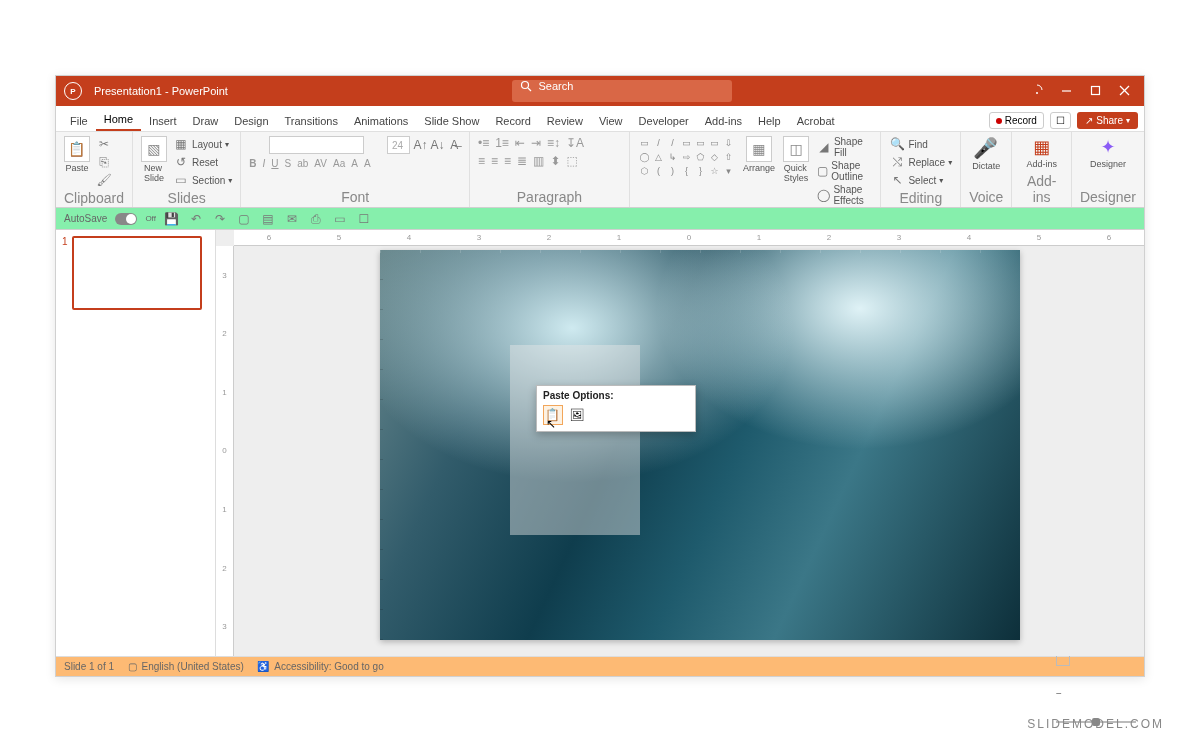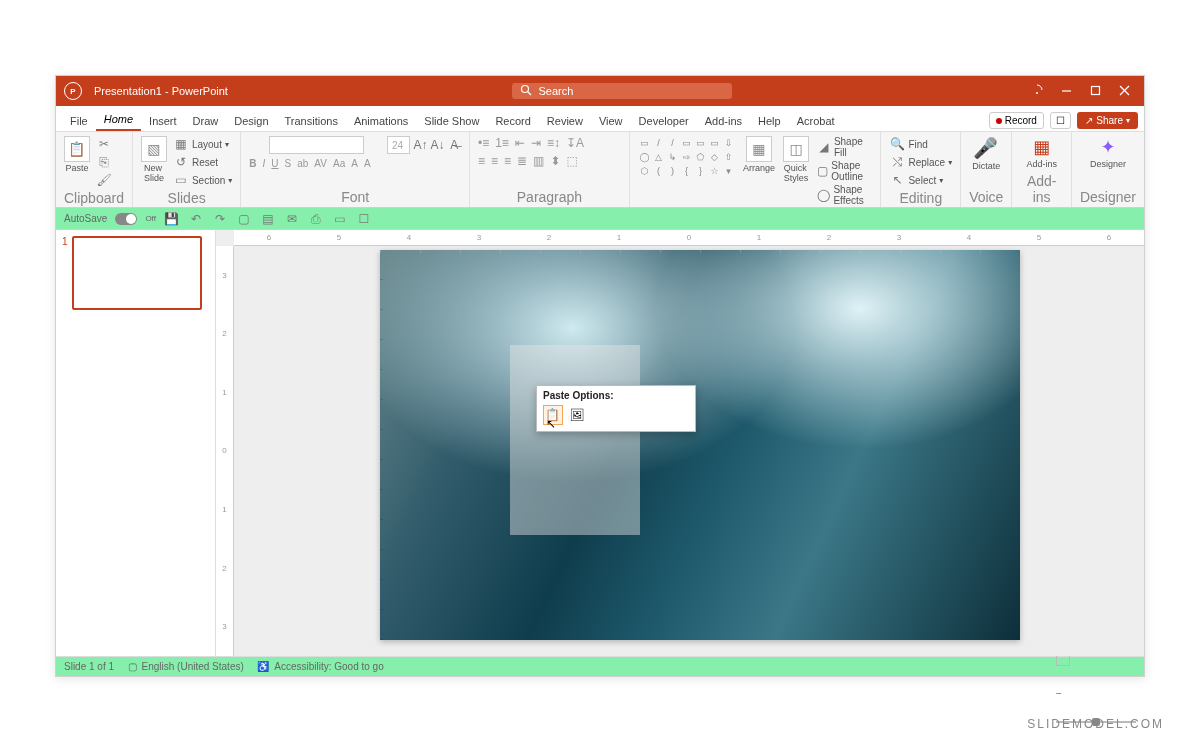--- a/index.html
+++ b/index.html
@@ -5,30 +5,30 @@
 * { box-sizing: border-box; margin: 0; padding: 0; font-family: "Segoe UI", Arial, sans-serif; }
 body { background: #fff; width: 1200px; height: 743px; position: relative; overflow: hidden; }
 
 .app-frame { position: absolute; top: 75px; left: 55px; width: 1090px; height: 602px; border: 1px solid #d0d0d0; background: #fff; box-shadow: 0 2px 10px rgba(0,0,0,.1); display: flex; flex-direction: column; }
 
 
 .title-bar { background: #c43e1c; height: 30px; display: flex; align-items: center; color: #fff; font-size: 11px; }
 .title-bar .app-icon { width: 18px; height: 18px; margin: 0 8px; border: 1.5px solid #fff; border-radius: 50%; display:flex;align-items:center;justify-content:center;font-size:8px;font-weight:bold; }
 .title-bar .title { flex: 0 0 auto; margin-left: 4px; }
 .title-bar .spacer { flex: 1; }
-.search-box { background: #d96746; height: 16px; width: 220px; border-radius: 3px; display: flex; align-items: center; padding: 0 8px; margin: 0 auto; }
+.search-box { background: #d96746; height: 22px; width: 220px; border-radius: 3px; display: flex; align-items: flex-start; padding: 0 8px; margin: 0 auto; }
 .search-box .icon { margin-right: 6px; }
 .search-box span { color: #fff; font-size: 11px; }
 .win-buttons { display: flex; align-items: center; gap: 18px; padding: 0 14px; }
 .win-buttons span, .win-buttons svg { color: #fff; }
 
 
 .menu-bar { background: #fff; height: 26px; display: flex; align-items: flex-end; border-bottom: 1px solid #e0e0e0; padding: 0 6px; }
 .menu-bar .tab { padding: 4px 8px; font-size: 11px; color: #444; cursor: pointer; }
-.menu-bar .tab.active { border-bottom: 2px solid #c43e1c; color: #000; font-weight: 500; font-style: italic; }
+.menu-bar .tab.active { border-bottom: 2px solid #c43e1c; color: #000; font-weight: 500; }
 .menu-bar .right { margin-left: auto; display: flex; gap: 6px; align-items: center; padding-bottom: 2px; }
 .record-btn { border: 1px solid #ccc; border-radius: 3px; font-size: 10px; padding: 2px 6px; display:flex;align-items:center;gap:3px; }
 .record-btn .dot{width:6px;height:6px;background:#c00;border-radius:50%;}
 .up-btn { border:1px solid #ccc; border-radius:3px; font-size:10px; padding:2px 5px;}
 .share-btn { background: #c43e1c; color: #fff; border-radius: 3px; font-size: 10px; padding: 3px 8px; display:flex;align-items:center;gap:3px;}
 
 
 .ribbon { background: #f5f5f5; height: 76px; display: flex; border-bottom: 1px solid #d0d0d0; font-size: 10px; color: #666; }
 .ribbon-group { border-right: 1px solid #e0e0e0; padding: 4px 8px 2px; display: flex; flex-direction: column; justify-content: space-between; }
 .ribbon-group .label { text-align: center; font-size: 14px; color: #888; padding-top: 2px; }
@@ -71,21 +71,21 @@
 
 
 .context { position:absolute; left:156px; top:135px; width:160px; background:#fff; border:1px solid #bbb; box-shadow:0 3px 8px rgba(0,0,0,.25); padding:4px 6px 6px; font-size:10px;}
 .context .hdr{font-weight:bold;color:#222;margin-bottom:4px;}
 .context .opts{display:flex;gap:4px;}
 .opt-ico{width:20px;height:20px;border:1px solid transparent;display:flex;align-items:center;justify-content:center;font-size:12px;}
 .opt-ico.sel{border:1px solid #f2a65a;background:#fdf2e3;}
 .cursor{position:absolute;left:166px;top:167px;font-size:12px;color:#000;pointer-events:none;}
 
 
-.status{height:20px;background:#86efac;border-top:1px solid #ddd;display:flex;align-items:center;font-size:10px;color:#666;padding:0 8px;gap:14px;}
+.status{height:20px;background:#fdba74;border-top:1px solid #ddd;display:flex;align-items:center;font-size:10px;color:#666;padding:0 8px;gap:14px;}
 .status .right{margin-left:auto;display:flex;gap:22px;flex-direction:column;}
 .zoom-slider{width:80px;height:2px;background:#bbb;position:relative;}
 .zoom-slider::after{content:"";position:absolute;left:45%;top:-3px;width:8px;height:8px;background:#888;border-radius:2px;}
 .vbtn{width:14px;height:14px;border:1px solid #bbb;display:inline-block;}
 
 
 .watermark{position:absolute;right:36px;bottom:12px;font-size:12px;letter-spacing:2px;color:#888;}
 </style>
 </head>
 <body>

